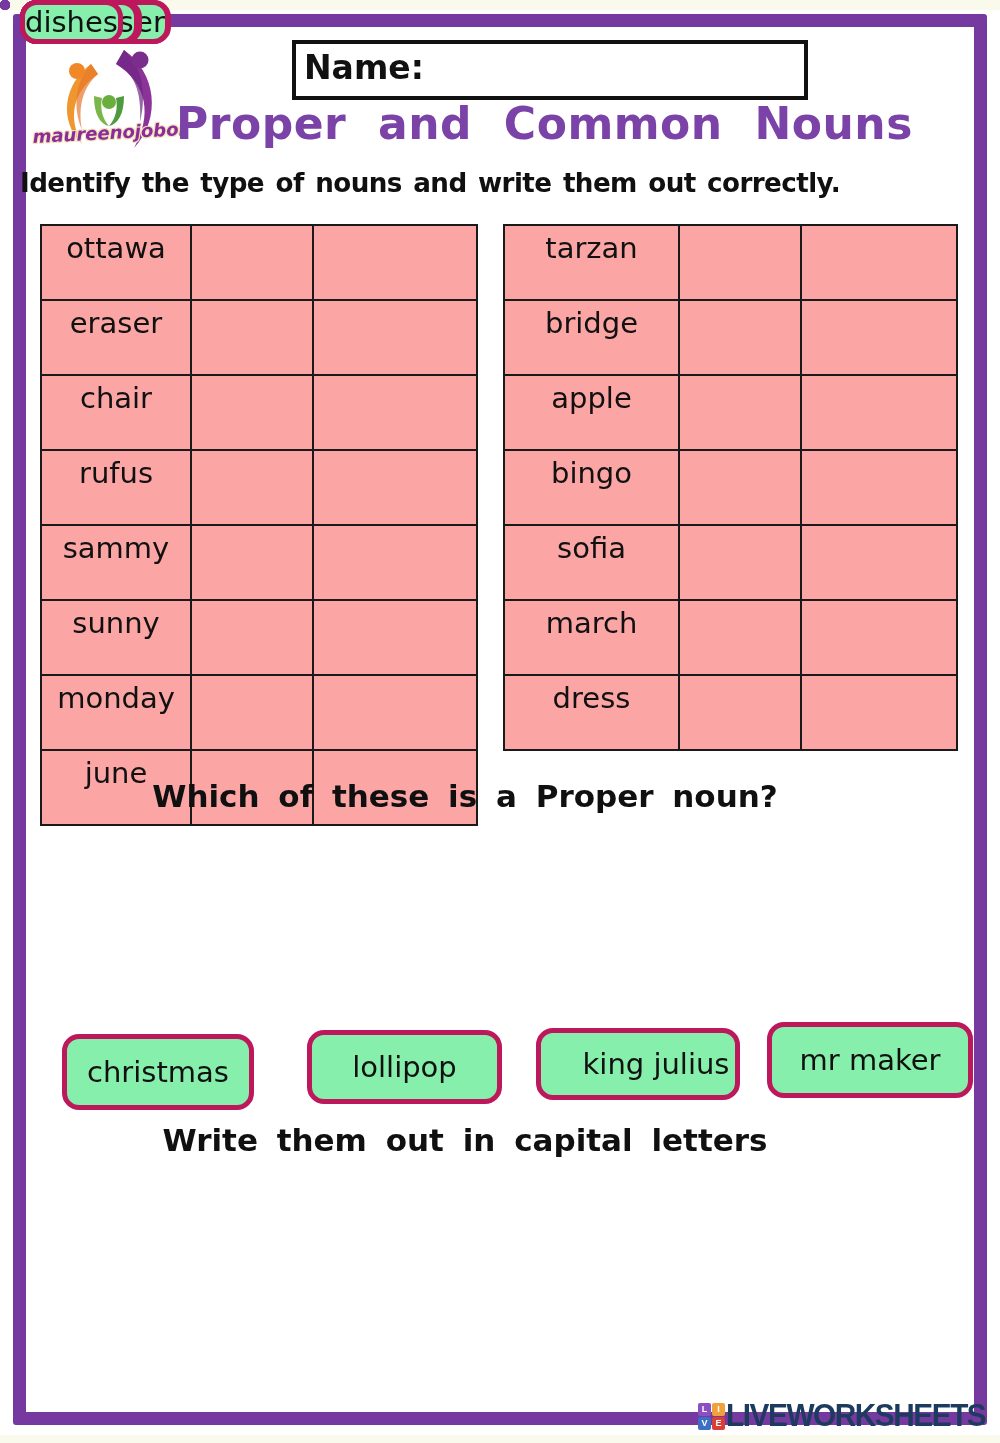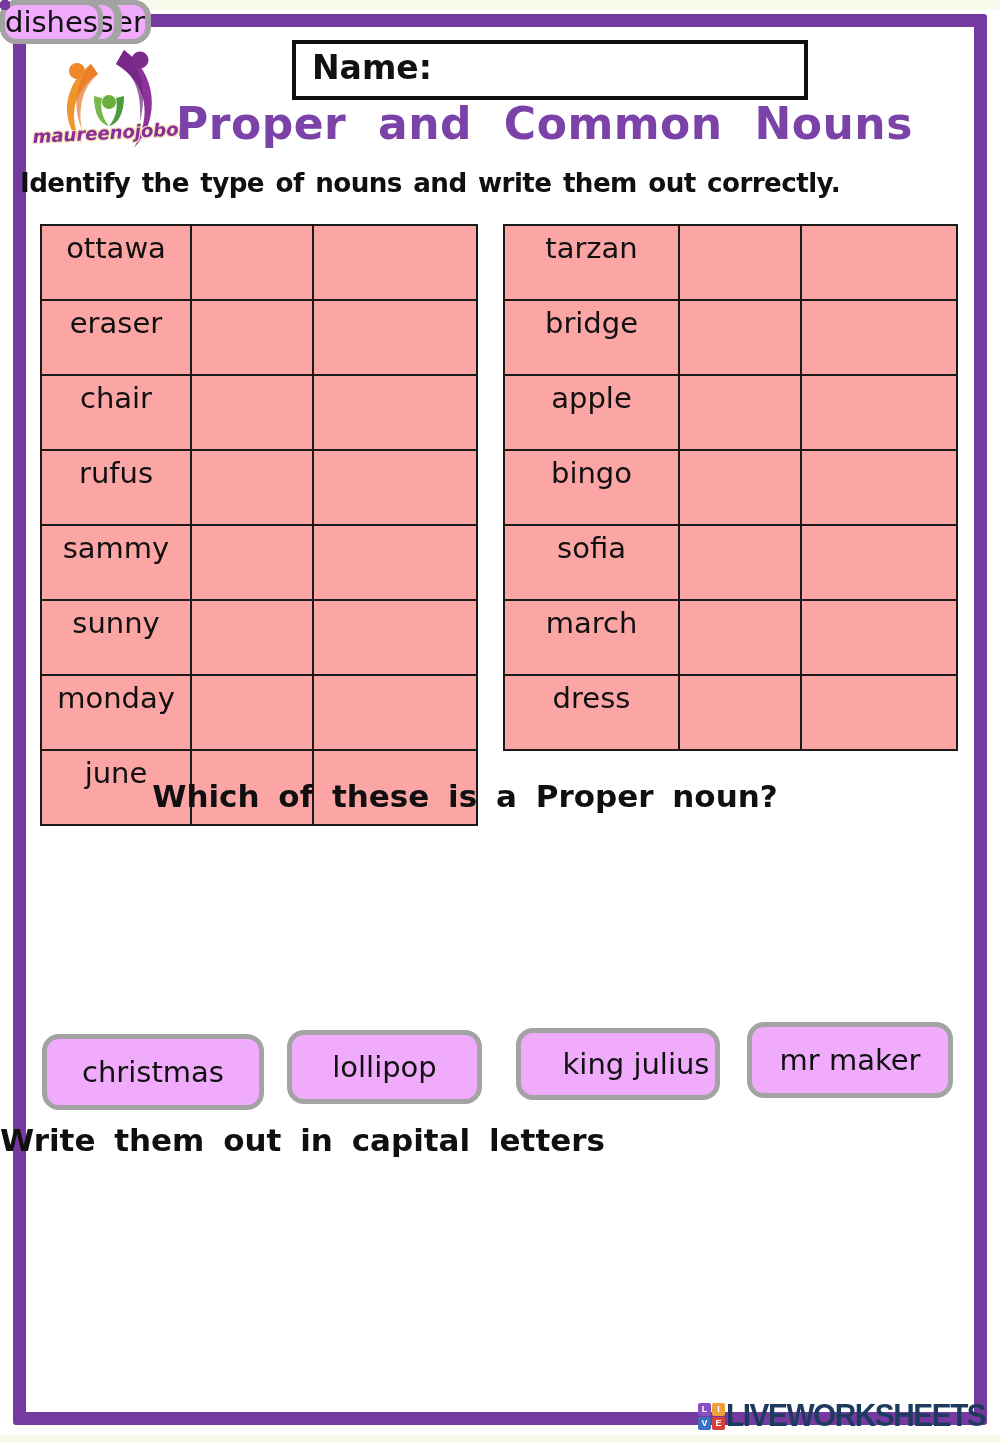--- a/index.html
+++ b/index.html
@@ -11,21 +11,21 @@
          border:13px solid #7539a0;border-radius:3px;pointer-events:none;}
 
   
   .logo{position:absolute;left:36px;top:46px;width:150px;height:116px;}
   .logo-text{position:absolute;left:30px;top:122px;width:160px;text-align:center;
              font-size:18px;font-weight:bold;font-style:italic;color:#8a2d9b;
              transform:rotate(-3deg);
              text-shadow:1px 1px 0 #f3e2b8,-1px -1px 0 #f3e2b8,1px -1px 0 #f3e2b8,-1px 1px 0 #f3e2b8;}
   .name-box{position:absolute;left:292px;top:40px;width:508px;height:52px;
             border:4px solid #111;background:#fff;display:flex;align-items:flex-start;}
-  .name-label{font-size:33px;font-weight:bold;color:#111;padding:4px 0 0 16px;}
+  .name-label{font-size:33px;font-weight:bold;color:#111;padding:4px 0 0 8px;}
   .name-input{flex:1;height:100%;}
   .title{position:absolute;left:176px;top:98px;font-size:44px;font-weight:800;
          color:#7b42a8;word-spacing:16px;letter-spacing:0.5px;white-space:nowrap;}
   .instruction{position:absolute;left:20px;top:167px;font-size:27px;font-weight:bold;
                color:#101010;white-space:nowrap;letter-spacing:-0.6px;word-spacing:3px;
                transform:scaleX(0.97);transform-origin:left;}
 
   
   .noun-table{position:absolute;border-collapse:collapse;background:#fca5a5;text-align:center;}
   .noun-table td{border:2.5px solid #1a1a1a;height:63px;vertical-align:top;
@@ -35,36 +35,36 @@
   .t-left td:nth-child(2){width:100px;}
   .t-left td:nth-child(3){width:142px;}
   .t-right{left:503px;top:224px;}
   .t-right td:nth-child(1){width:153px;}
   .t-right td:nth-child(2){width:100px;}
   .t-right td:nth-child(3){width:134px;}
 
   
   .heading2{position:absolute;top:778px;left:0;width:930px;text-align:center;
             font-size:31px;font-weight:bold;color:#101010;word-spacing:8px;}
-  .heading3{position:absolute;top:1122px;left:0;width:930px;text-align:left;
+  .heading3{position:absolute;top:1122px;left:0;width:930px;text-align:center;
             font-size:31px;font-weight:bold;color:#101010;word-spacing:8px;}
 
   
-  .chip{position:absolute;border:5px solid #a3a3a3;border-radius:17px;background:#f0abfc;
+  .chip{position:absolute;border:5px solid #be185d;border-radius:17px;background:#86efac;
         display:flex;align-items:center;justify-content:center;
-        font-size:29px;color:#111;box-sizing:border-box;}
+        font-size:29px;color:#111;box-sizing:border-box;margin-left:20px;}
   .chip:nth-of-type(1){left:40px; top:830px;width:205px;height:76px;}
   .chip:nth-of-type(2){left:287px;top:838px;width:195px;height:74px;}
   .chip:nth-of-type(3){left:516px;top:823px;width:208px;height:78px;}
   .chip:nth-of-type(4){left:747px;top:823px;width:208px;height:78px;}
   .chip:nth-of-type(5){left:40px; top:936px;width:203px;height:74px;font-size:27px;}
   .chip:nth-of-type(6){left:289px;top:930px;width:193px;height:74px;}
   .chip:nth-of-type(7){left:516px;top:932px;width:204px;height:74px;}
   .chip:nth-of-type(8){left:747px;top:928px;width:206px;height:76px;}
-  .chip:nth-of-type(9){left:42px; top:1034px;width:222px;height:76px;}
+  .chip:nth-of-type(9){left:42px; top:1034px;width:192px;height:76px;}
   .chip:nth-of-type(10){left:287px;top:1030px;width:195px;height:74px;}
   .chip:nth-of-type(11){left:516px;top:1028px;width:204px;height:72px;padding-left:36px;}
   .chip:nth-of-type(12){left:747px;top:1022px;width:206px;height:76px;}
 
   
   .ans-box{position:absolute;border:5px solid #7539a0;border-radius:17px;background:#fff;
            box-sizing:border-box;}
   .ans-box:nth-of-type(1){left:40px; top:1185px;width:205px;height:85px;}
   .ans-box:nth-of-type(2){left:275px;top:1185px;width:194px;height:85px;}
   .ans-box:nth-of-type(3){left:512px;top:1183px;width:208px;height:86px;}

